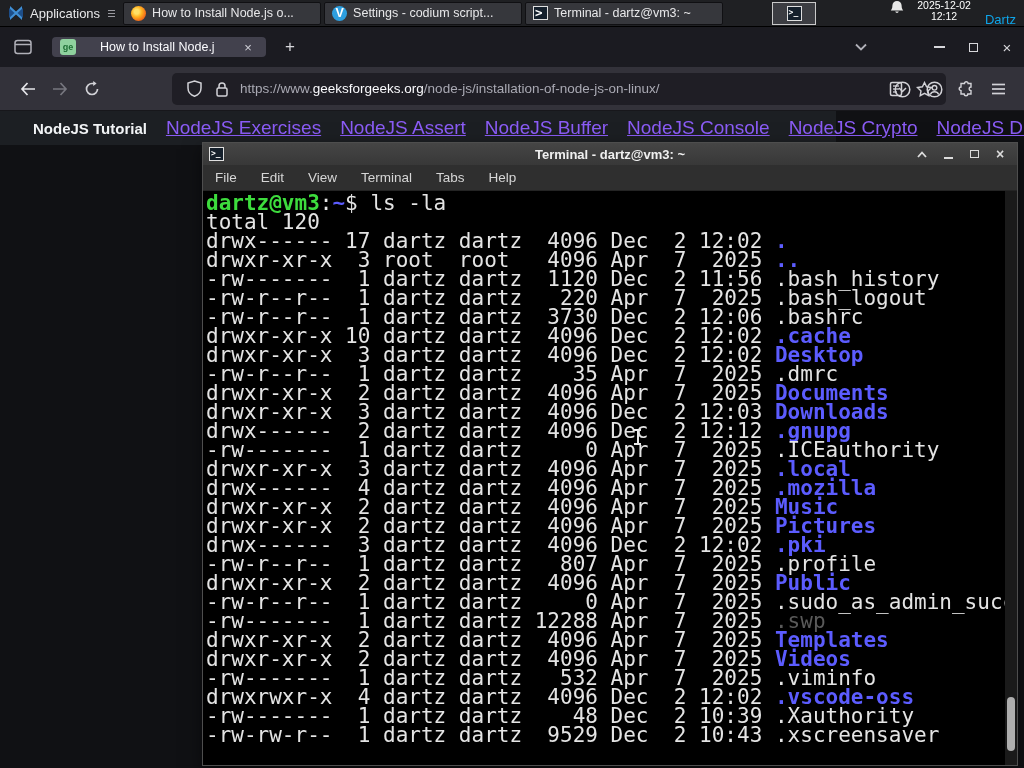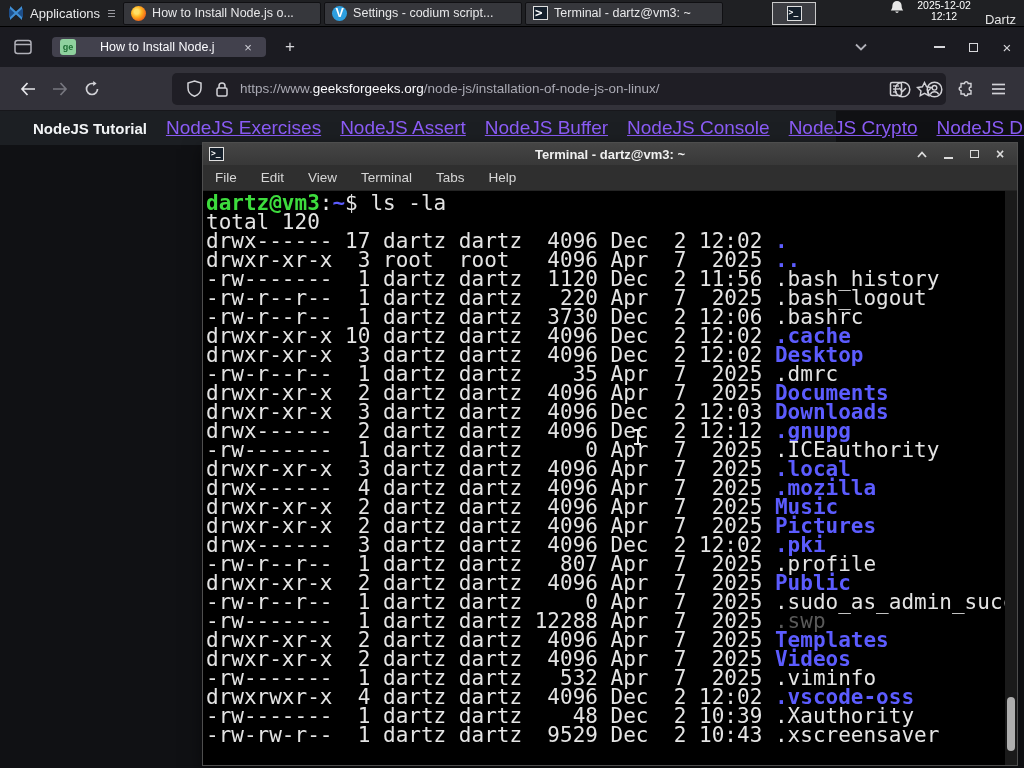--- a/index.html
+++ b/index.html
@@ -23,21 +23,21 @@
   .codium-ball { width:15px; height:15px; border-radius:50%; flex:0 0 15px; background:#2d9fe0;
                  color:#fff; font-size:9px; font-weight:bold; display:flex; align-items:center; justify-content:center; }
   .term-ico { width:15px; height:14px; flex:0 0 15px; background:#15202c; border:1px solid #dfdfdf;
               color:#fff; font-family:"DejaVu Sans Mono",monospace; font-size:8px; line-height:12px;
               text-align:left; padding-left:1px; font-weight:bold; }
   .pager { width:44px; height:23px; border:1px solid #c9c9c9; background:#3c3d42; margin-left:46px;
            display:flex; align-items:center; justify-content:center; }
   .pager .term-ico { width:16px; height:15px; }
   #panel .right { margin-left:auto; display:flex; gap:12px; padding-right:8px; }
   .clock { text-align:center; font-size:10.5px; line-height:11px; color:#fff; }
-  .panel-user { font-size:13px; color:#e5e5e5; padding-left:2px;margin-top:12px; }
+  .panel-user { font-size:13px; color:#0ea5e9; padding-left:2px;margin-top:12px; }
 
   
   #tabbar { position:absolute; left:0; top:27px; width:1024px; height:40px; background:#1b1b21;
             display:flex; align-items:center; }
   .fxview { width:30px; height:28px; margin-left:8px; display:flex; align-items:center; justify-content:center; border-radius:4px; }
   .tab { display:flex; align-items:center; gap:24px; width:214px; height:20px; margin-left:14px;
          background:#42414d; border-radius:4px; padding:0 8px; color:#fbfbfe; position:relative; overflow:hidden; }
   .tab-title { font-size:12.5px; white-space:nowrap; overflow:hidden; flex:1; }
   .tab-fade { position:absolute; right:28px; top:0; width:26px; height:32px;
               background:linear-gradient(to right, rgba(66,65,77,0), #42414d); }

